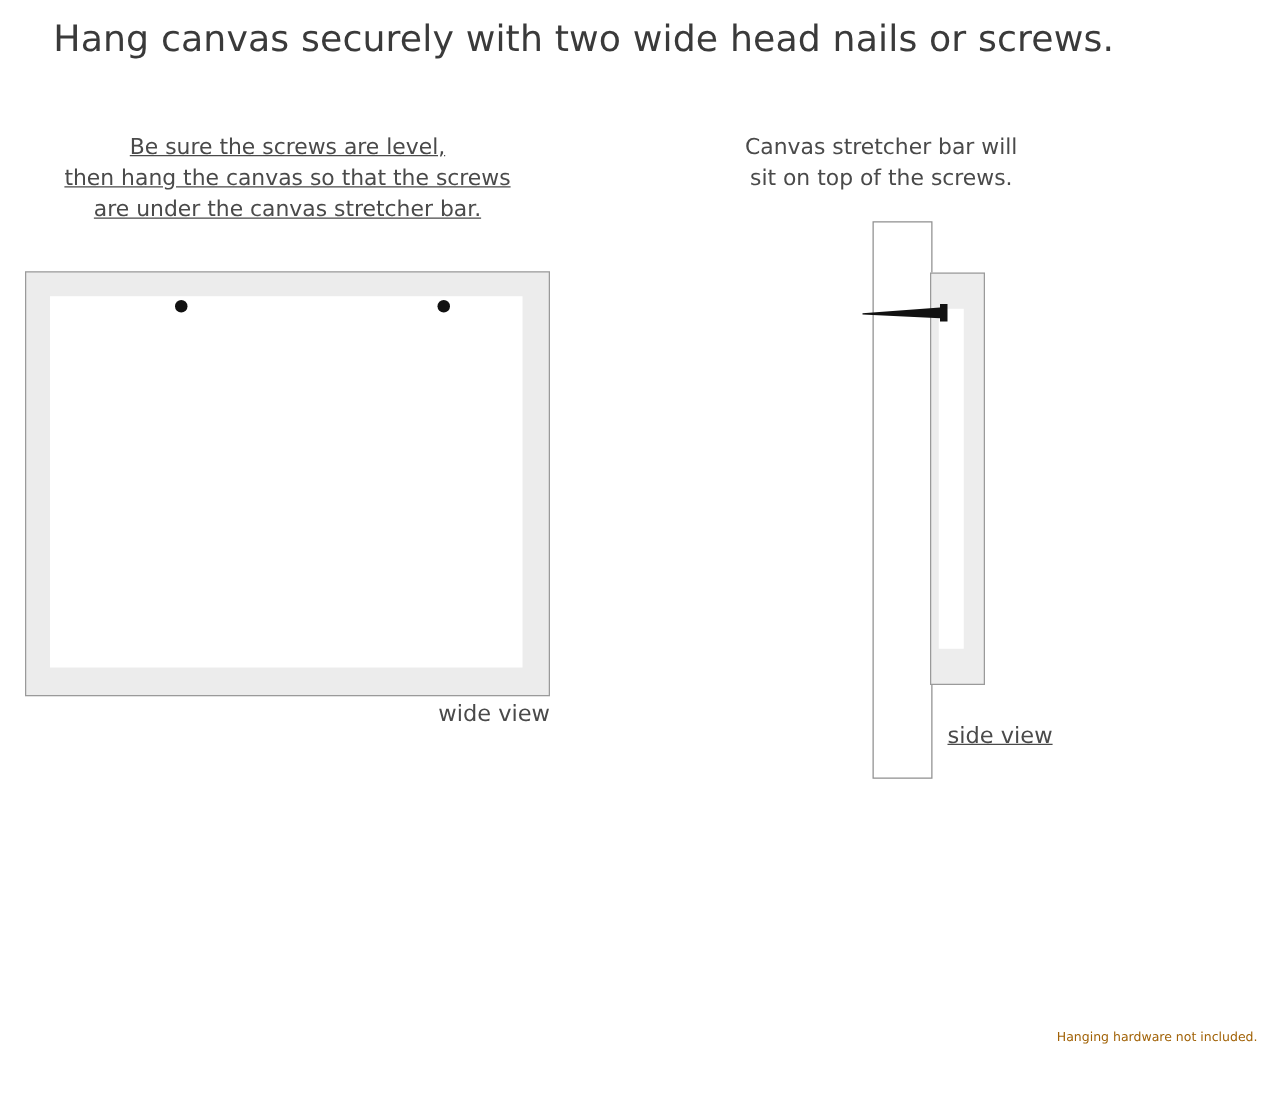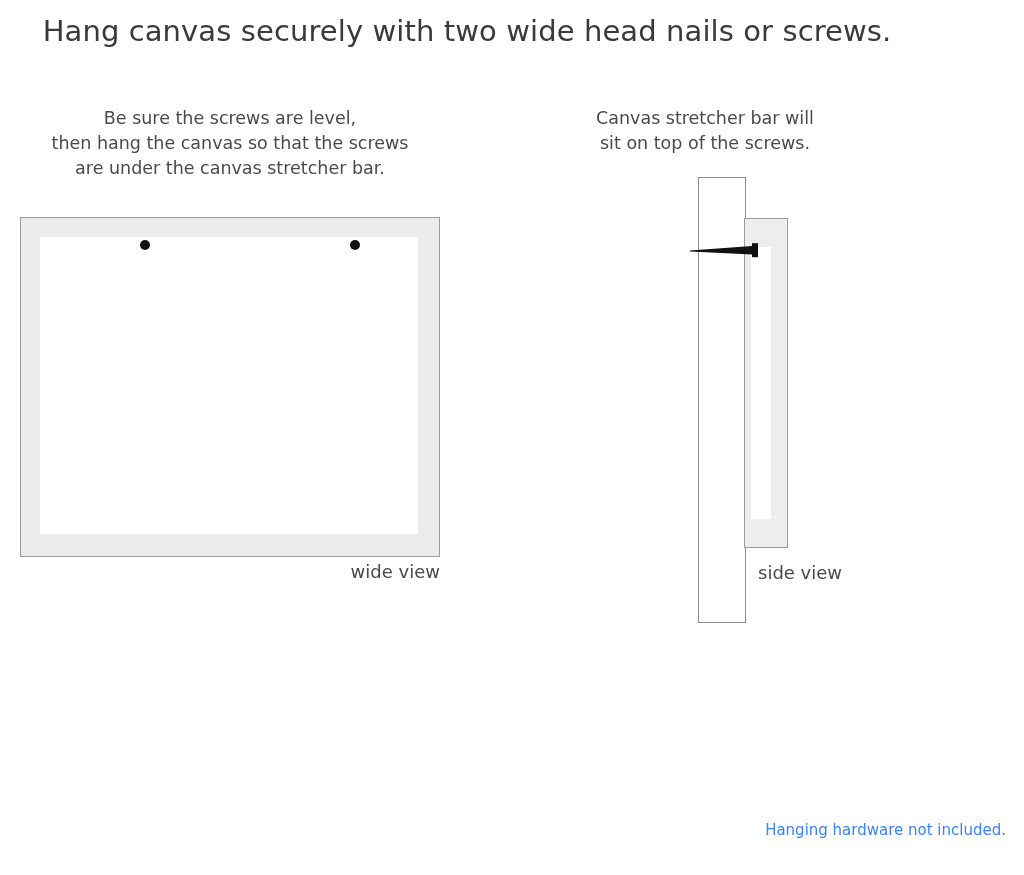--- a/index.html
+++ b/index.html
@@ -40,20 +40,21 @@
     position: absolute;
     text-align: center;
     font-size: 17.5px;
     line-height: 25px;
     color: #4a4a4a;
   }
   .caption-left {
     left: 10px;
     top: 106px;
     width: 440px;
+    text-decoration: underline;
   }
   .caption-right {
     left: 560px;
     top: 106px;
     width: 290px;
   }
   .caption .line {
     display: block;
     white-space: nowrap;
   }
@@ -102,22 +103,23 @@
     white-space: nowrap;
   }
   .label-front {
     left: 240px;
     top: 561px;
     width: 200px;
     text-align: right;
   }
   .label-side {
     left: 758px;
-    top: 562px;
+    top: 578px;
     text-align: right;
+    text-decoration: underline;
   }
 
   
   .side-view {
     position: absolute;
     left: 690px;
     top: 170px;
     width: 200px;
     height: 470px;
   }
@@ -159,23 +161,23 @@
     height: 24px;
     overflow: visible;
   }
 
   
   .footer {
     position: absolute;
     right: 18px;
     top: 820px;
     text-align: center;
-    font-size: 15px;
+    font-size: 10px;
     line-height: 21px;
-    color: #3b82f6;
+    color: #a16207;
   }
   .footer .line { display: block; white-space: nowrap; }
 </style>
 </head>
 <body>
 
 <div class="page">
 
   <div class="title">Hang canvas securely with two wide head nails or screws.</div>
 

